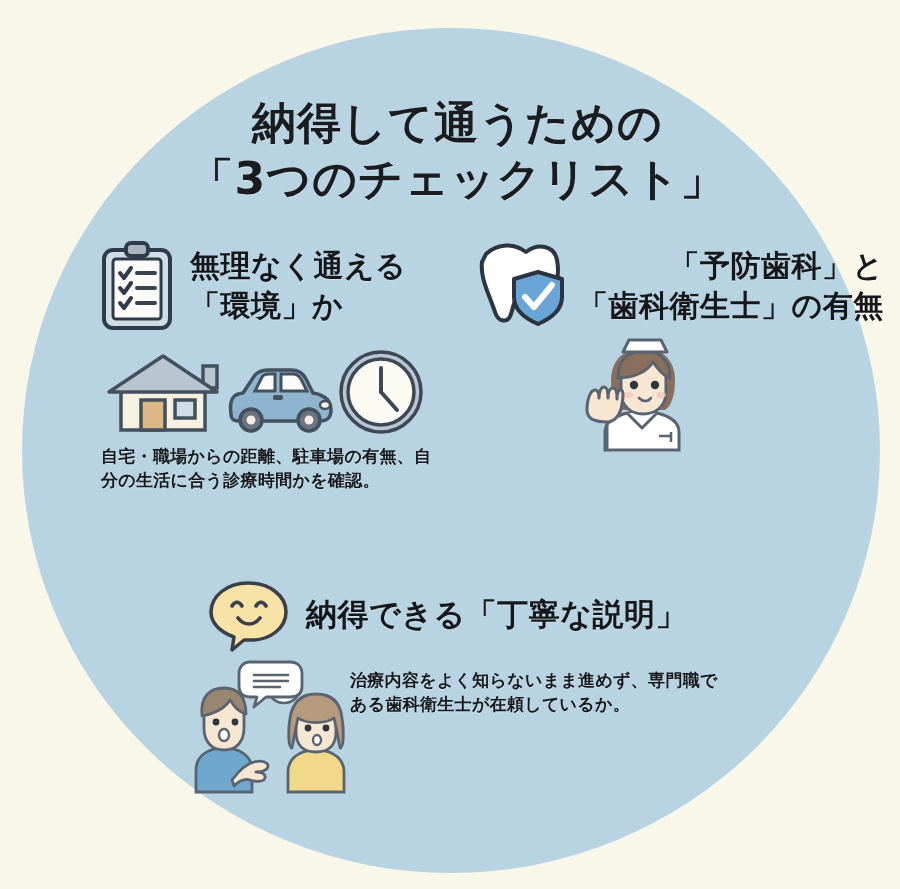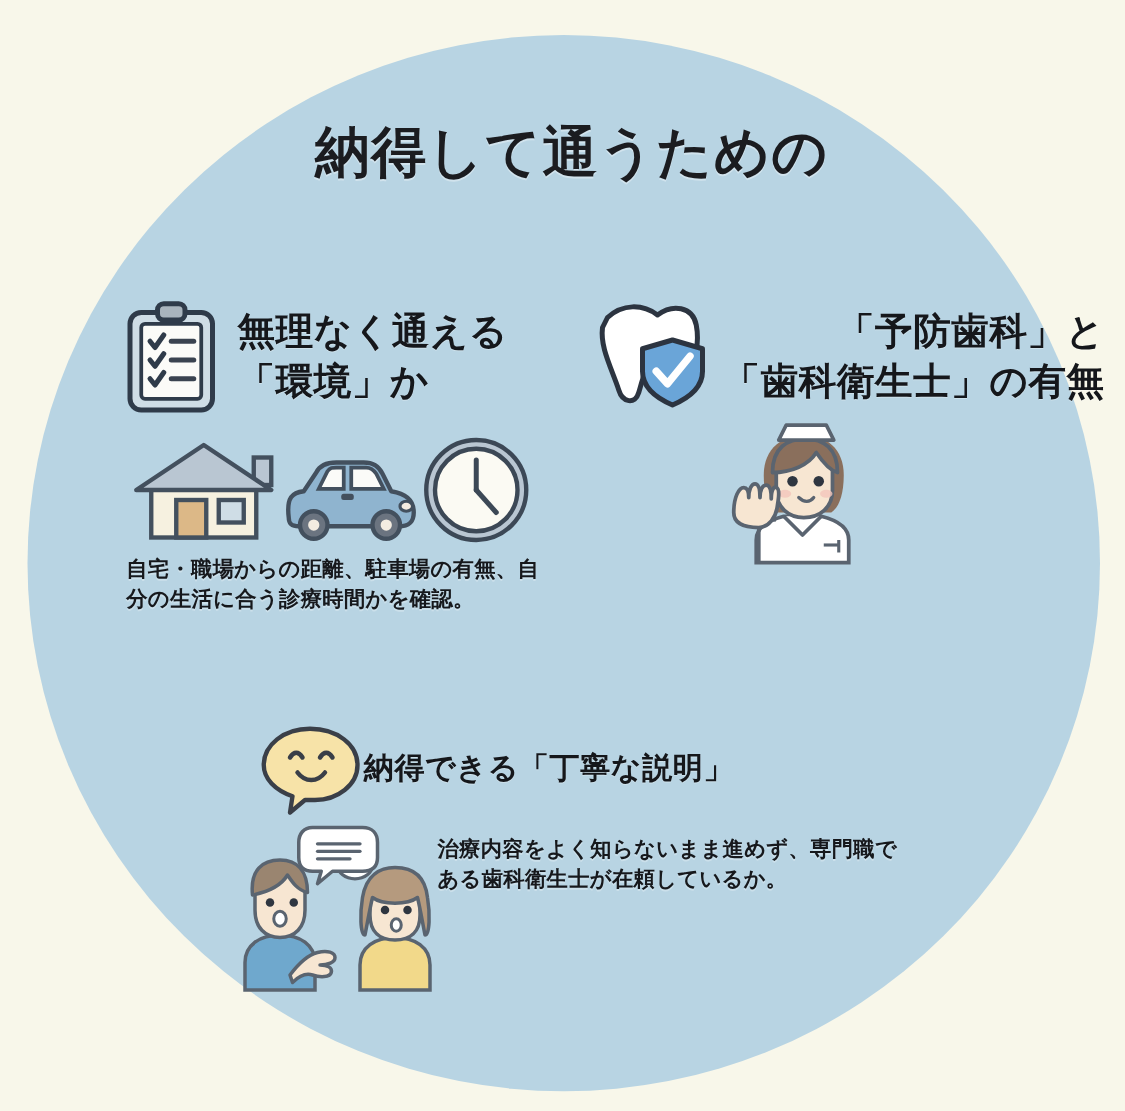--- a/index.html
+++ b/index.html
@@ -54,40 +54,41 @@
     color:#16181c; font-weight:bold; font-size:17px; line-height:1.42;
     letter-spacing:.3px;
     text-shadow:0 1px 0 rgba(255,255,255,.28);
   }
   #body1 { left:101px; top:444px; width:345px; }
   #body2 { left:486px; top:444px; width:330px; }
   #body3 { left:350px; top:668px; width:370px; }
 
   
   #head3 { left:208px; top:580px; }
-  #head3 .head-text { margin-left:1px; font-size:24px; }
+  #head3 .head-text { margin-left:16px; font-size:31px; }
 
   
   .icon { display:block; }
   .ill { position:absolute; }
   #ill-row1 { left:103px; top:348px; }
   #ill-nurse { left:565px; top:340px; }
   #ill-talk  { left:188px; top:652px; }
 
   svg { display:block; overflow:visible; }
 </style>
 </head>
 <body>
 
 <div id="stage">
 
   <div class="circle"></div>
 
   <div class="title">
     <span>納得して通うための</span>
+    <span class="l2">「3つのチェックリスト」</span>
   </div>
 
   <div class="head-row" id="head2">
     <span class="icon">
       <svg width="100" height="92" viewBox="0 0 100 92">
         <path d="M18 14 C30 3 46 3 58 12 C70 3 86 5 89 20 C93 40 84 56 79 72
                  C76 82 66 84 63 74 C60 64 58 54 53 54 C48 54 46 64 43 74
                  C40 84 30 82 27 72 C21 54 12 38 14 22 Z" fill="#ffffff" stroke="#2c3440" stroke-width="4" stroke-linejoin="round"></path>
         <path d="M70 32 L94 39 V57 C94 70 84 78 70 84 C56 78 46 70 46 57 V39 Z" fill="#6aa5d8" stroke="#2c3440" stroke-width="4" stroke-linejoin="round"></path>
         <polyline points="57,57 66,67 84,45" fill="none" stroke="#ffffff" stroke-width="6" stroke-linecap="round" stroke-linejoin="round"></polyline>

